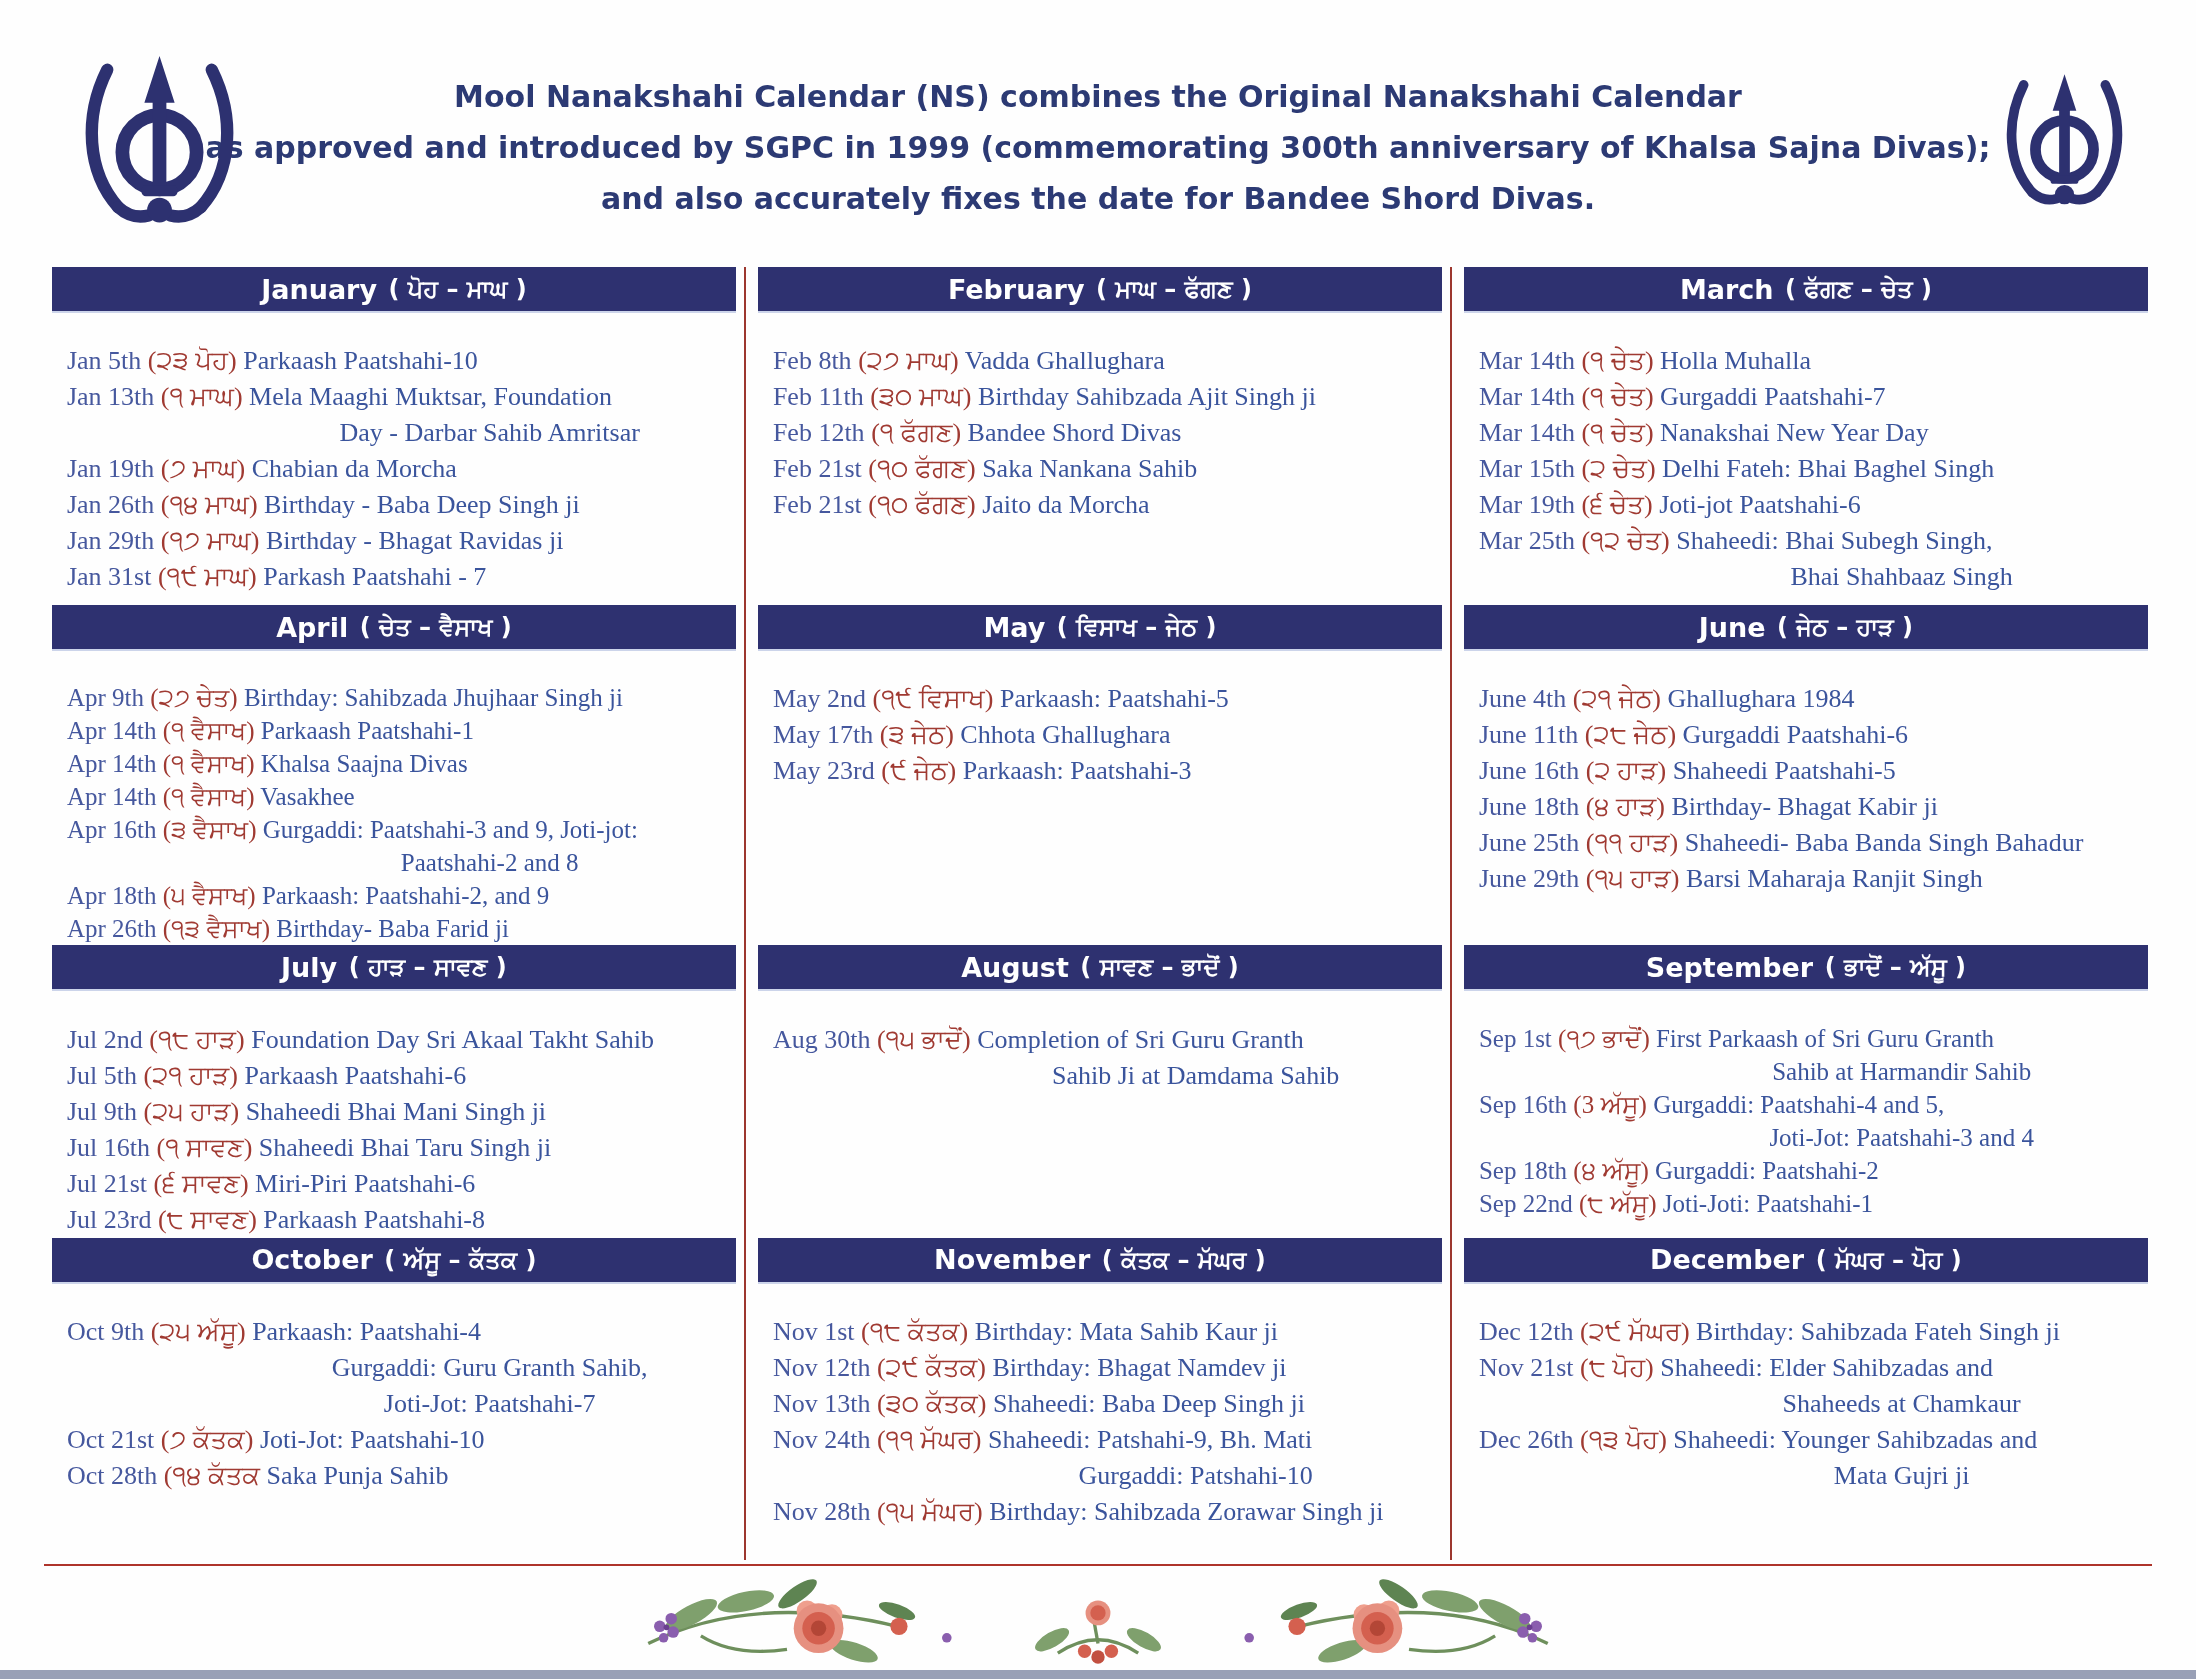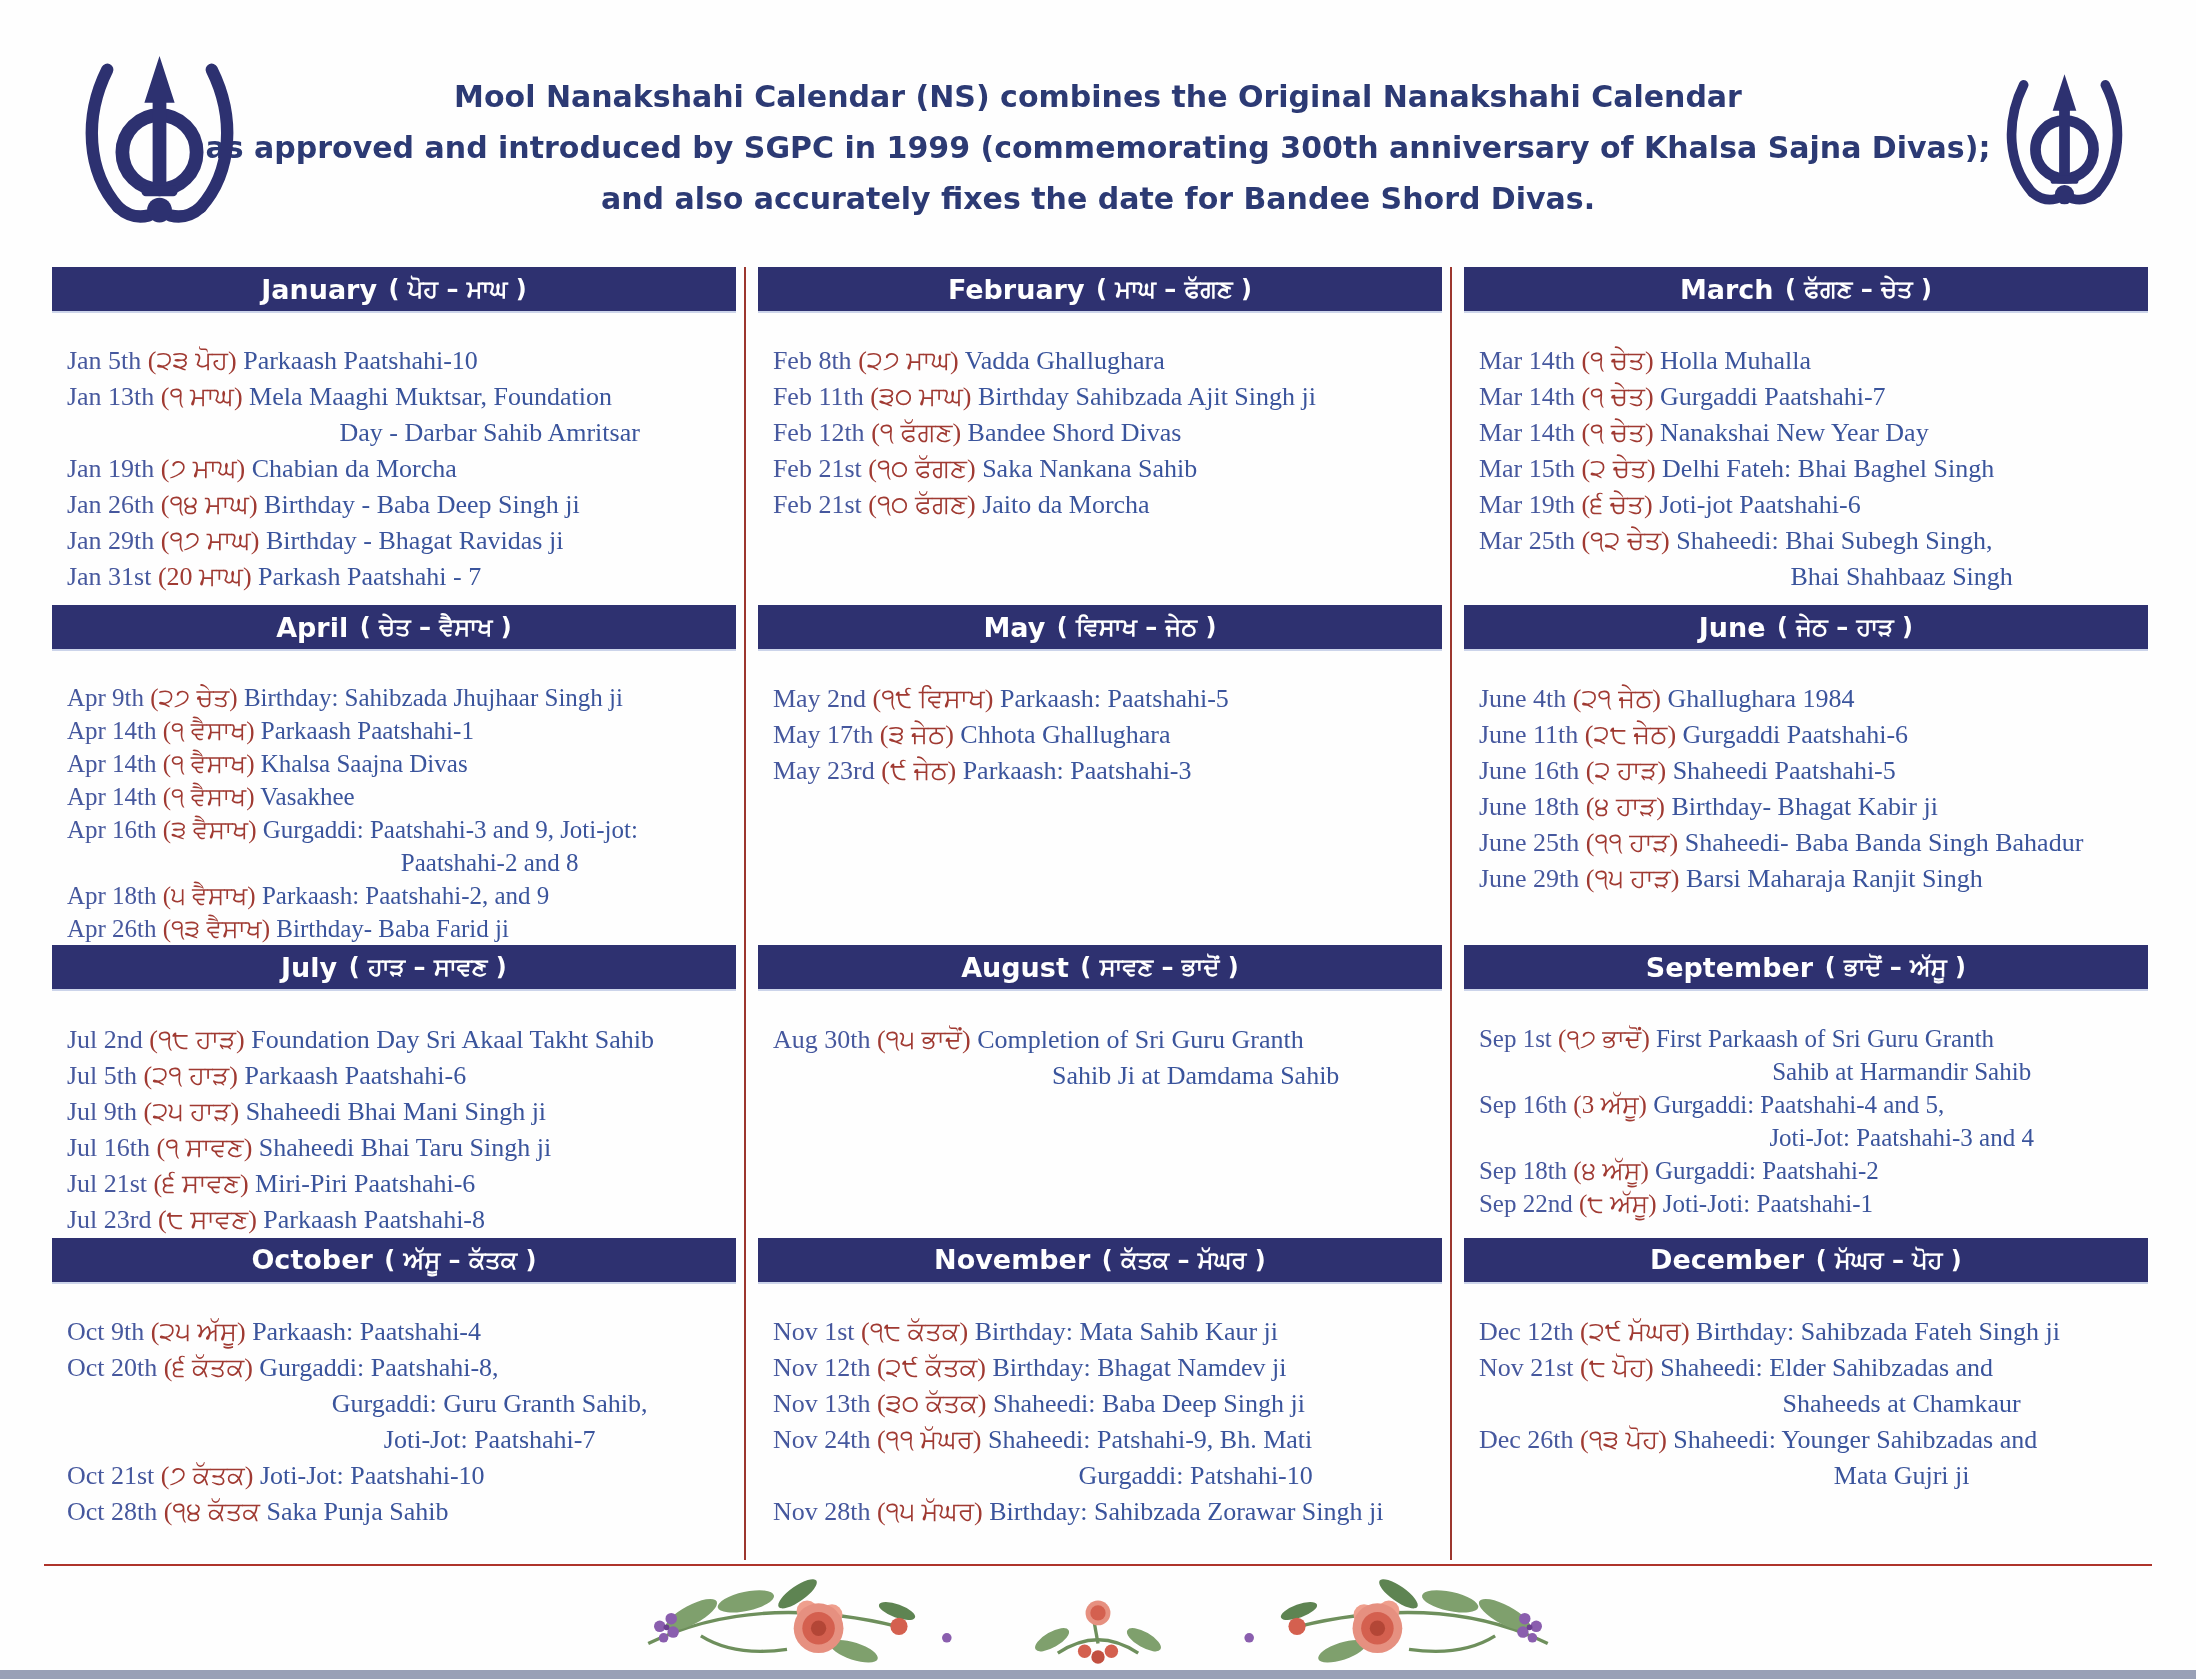--- a/index.html
+++ b/index.html
@@ -87,21 +87,21 @@
         <span class="mname">January</span>
         <span class="mrange">( ਪੋਹ – ਮਾਘ )</span>
       </header>
       <div class="events">
             <p class="event-line"><span class="edate">Jan 5th</span> <span class="enanak">(੨੩ ਪੋਹ)</span> <span class="etext">Parkaash Paatshahi-10</span> </p>
             <p class="event-line"><span class="edate">Jan 13th</span> <span class="enanak">(੧ ਮਾਘ)</span> <span class="etext">Mela Maaghi Muktsar, Foundation</span> </p>
             <p class="event-cont">Day - Darbar Sahib Amritsar</p>
             <p class="event-line"><span class="edate">Jan 19th</span> <span class="enanak">(੭ ਮਾਘ)</span> <span class="etext">Chabian da Morcha</span> </p>
             <p class="event-line"><span class="edate">Jan 26th</span> <span class="enanak">(੧੪ ਮਾਘ)</span> <span class="etext">Birthday - Baba Deep Singh ji</span> </p>
             <p class="event-line"><span class="edate">Jan 29th</span> <span class="enanak">(੧੭ ਮਾਘ)</span> <span class="etext">Birthday - Bhagat Ravidas ji</span> </p>
-            <p class="event-line"><span class="edate">Jan 31st</span> <span class="enanak">(20 ਮਾਘ)</span> <span class="etext">Parkash Paatshahi - 7</span> </p>
+            <p class="event-line"><span class="edate">Jan 31st</span> <span class="enanak">(੧੯ ਮਾਘ)</span> <span class="etext">Parkash Paatshahi - 7</span> </p>
           </div>
     </section>
 
     <section class="month divided">
       <header class="month-header">
         <span class="mname">February</span>
         <span class="mrange">( ਮਾਘ – ਫੱਗਣ )</span>
       </header>
       <div class="events">
             <p class="event-line"><span class="edate">Feb 8th</span> <span class="enanak">(੨੭ ਮਾਘ)</span> <span class="etext">Vadda Ghallughara</span> </p>
@@ -216,21 +216,20 @@
     </section>
   </div>
       <div class="month-row row3">
     <section class="month">
       <header class="month-header">
         <span class="mname">October</span>
         <span class="mrange">( ਅੱਸੂ – ਕੱਤਕ )</span>
       </header>
       <div class="events">
             <p class="event-line"><span class="edate">Oct 9th</span> <span class="enanak">(੨੫ ਅੱਸੂ)</span> <span class="etext">Parkaash: Paatshahi-4</span> </p>
-            <p class="event-line"><span class="edate">Oct 20th</span> <span class="enanak">(੬ ਕੱਤਕ)</span> <span class="etext">Gurgaddi: Paatshahi-8,</span> </p>
             <p class="event-cont">Gurgaddi: Guru Granth Sahib,</p>
             <p class="event-cont">Joti-Jot: Paatshahi-7</p>
             <p class="event-line"><span class="edate">Oct 21st</span> <span class="enanak">(੭ ਕੱਤਕ)</span> <span class="etext">Joti-Jot: Paatshahi-10</span> </p>
             <p class="event-line"><span class="edate">Oct 28th</span> <span class="enanak">(੧੪ ਕੱਤਕ</span> <span class="etext">Saka Punja Sahib</span> </p>
           </div>
     </section>
 
     <section class="month divided">
       <header class="month-header">
         <span class="mname">November</span>

